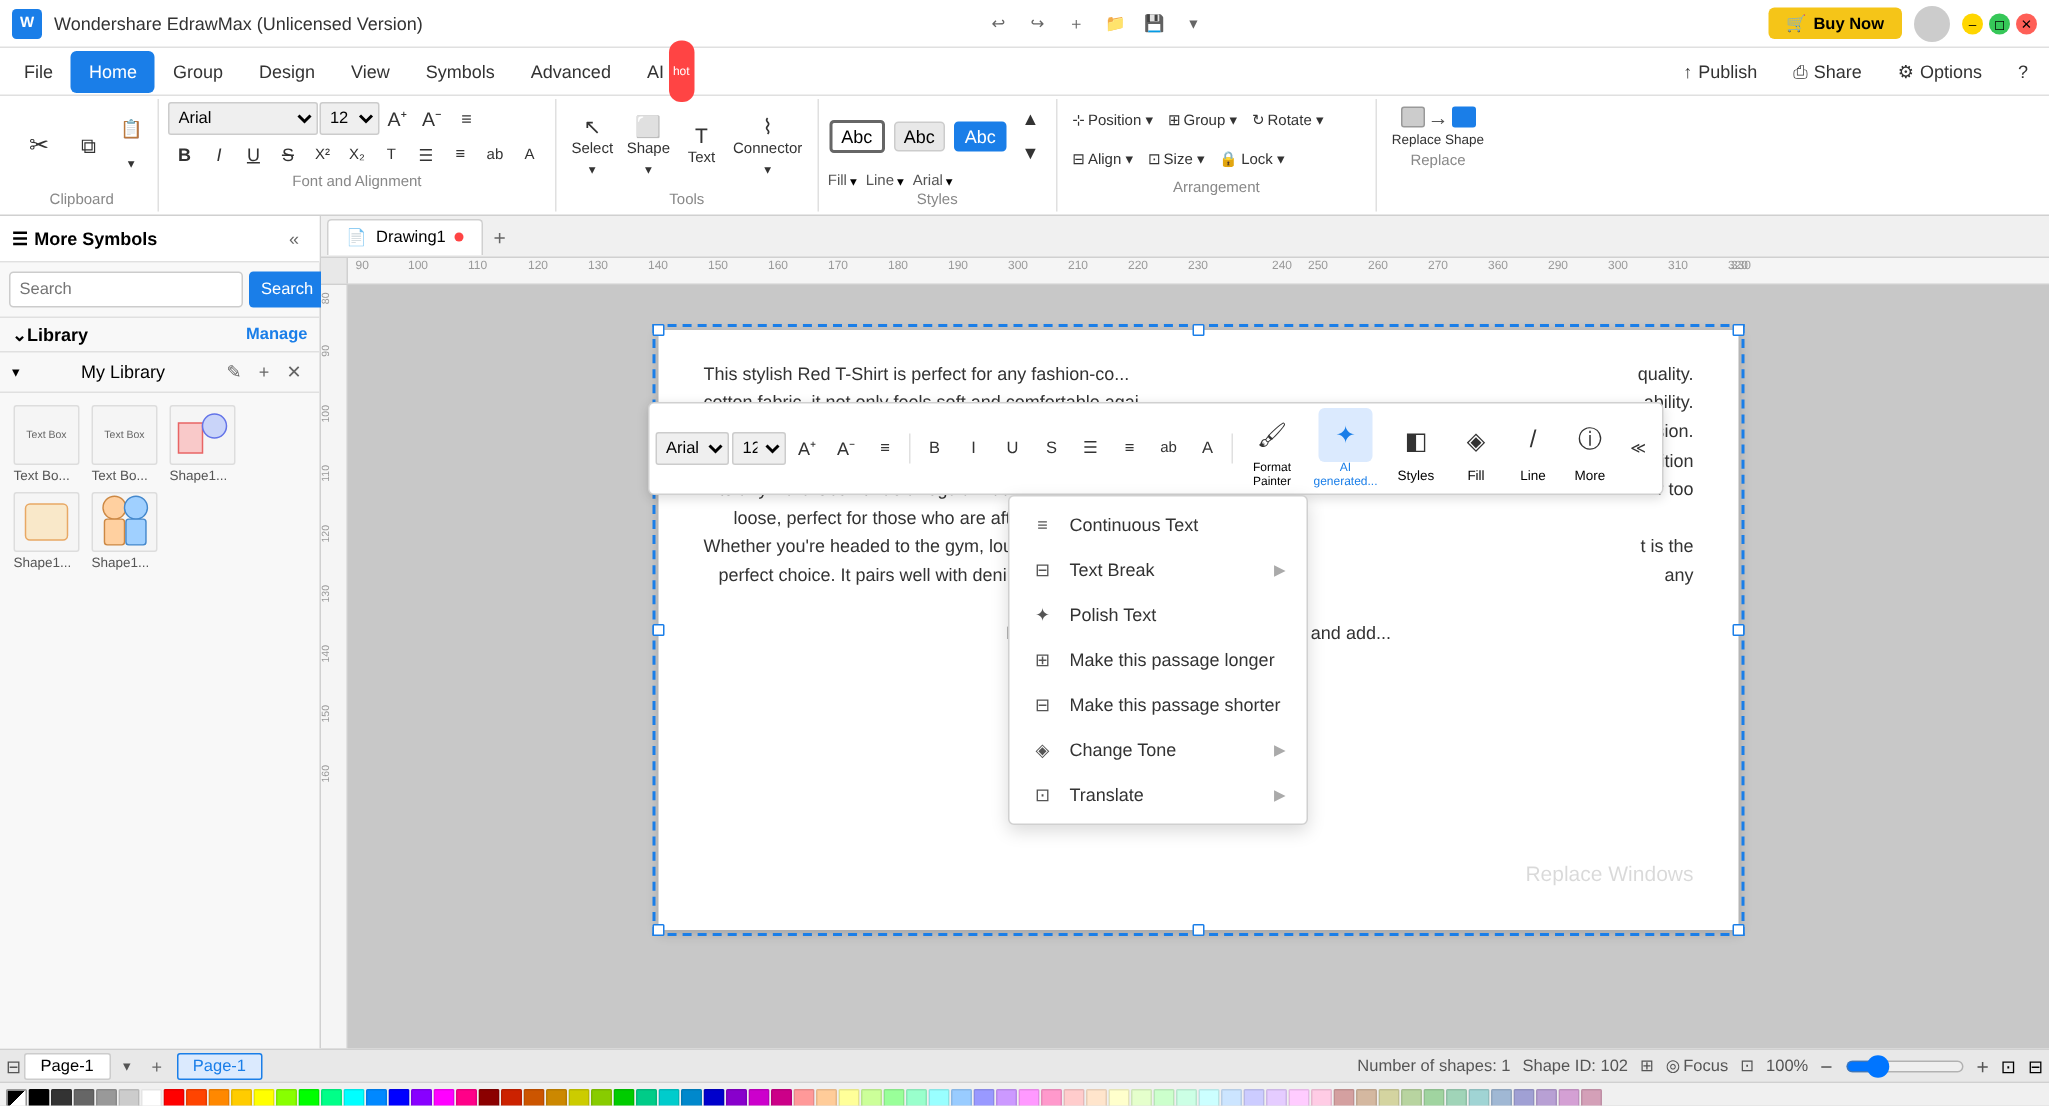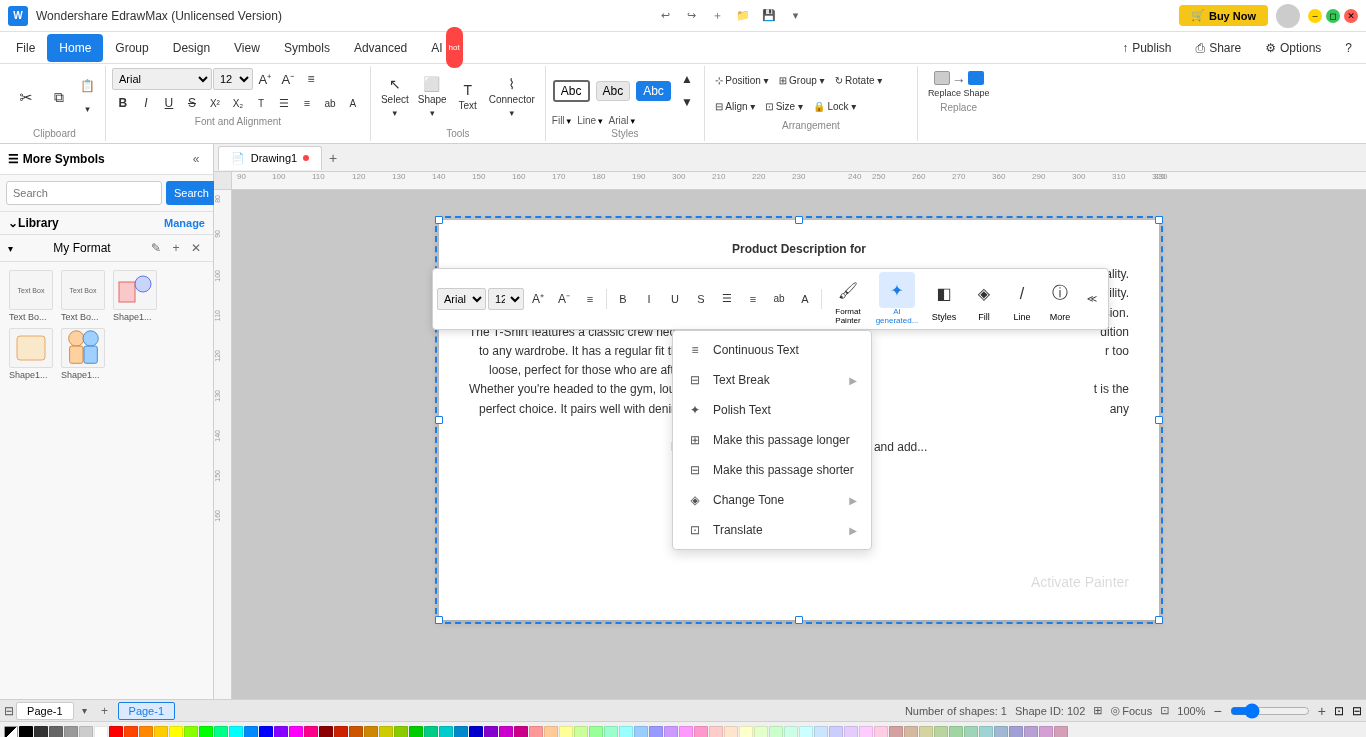--- a/index.html
+++ b/index.html
@@ -581,21 +581,21 @@
       <input class="sidebar-search-input" placeholder="Search" style="">
       <button class="sidebar-search-btn">Search</button>
     </div>
     <div class="library-header">
       <span>⌄</span>
       <span>Library</span>
       <span style="margin-left:auto;font-size:11px;color:#1a7ee8;">Manage</span>
     </div>
     <div class="my-library">
       <span style="font-size:10px;">▾</span>
-      <span style="margin-left:4px;">My Format</span>
+      <span style="margin-left:4px;">My Library</span>
       <div class="library-actions">
         <button class="lib-btn">✎</button>
         <button class="lib-btn">+</button>
         <button class="lib-btn">✕</button>
       </div>
     </div>
     <div class="thumbnail-grid">
 
       <div class="thumbnail">
         <div class="thumb-img">
@@ -714,33 +714,32 @@
               <div class="selection-handle" style="top:-4px;left:-4px;"></div>
               <div class="selection-handle" style="top:-4px;right:-4px;"></div>
               <div class="selection-handle" style="bottom:-4px;left:-4px;"></div>
               <div class="selection-handle" style="bottom:-4px;right:-4px;"></div>
               <div class="selection-handle" style="top:-4px;left:calc(50% - 4px);"></div>
               <div class="selection-handle" style="bottom:-4px;left:calc(50% - 4px);"></div>
               <div class="selection-handle" style="top:calc(50% - 4px);left:-4px;"></div>
               <div class="selection-handle" style="top:calc(50% - 4px);right:-4px;"></div>
 
               <div class="paper-content">
-                <p style="text-align:center;font-weight:bold;margin-bottom:6px;">Product Description for</p>
                 <p>This stylish Red T-Shirt is perfect for any fashion-co... <span style="float:right;">quality.</span></p>
                 <p>cotton fabric, it not only feels soft and comfortable agai... <span style="float:right;">ability.</span></p>
                 <p>The vibrant shade of red adds a pop of color to any ou... <span style="float:right;">sion.</span></p>
                 <p>The T-Shirt features a classic crew neck design and s... <span style="float:right;">dition</span></p>
                 <p style="padding-left:10px;">to any wardrobe. It has a regular fit that drapes nicely... <span style="float:right;">r too</span></p>
                 <p style="padding-left:20px;">loose, perfect for those who are after a...</p>
                 <p>Whether you're headed to the gym, lounging with friend... <span style="float:right;">t is the</span></p>
                 <p style="padding-left:10px;">perfect choice. It pairs well with denim jeans, shorts, ... <span style="float:right;">any</span></p>
                 <p style="text-align:center;">day of the wee...</p>
                 <p style="text-align:center;">Invest in this stylish Red T-Shirt today and add...</p>
               </div>
-              <div class="watermark">Activate Painter</div>
+              <div class="watermark">Replace Windows</div>
             </div>
           </div>
 
           <div class="floating-toolbar">
             <select class="ft-select">
               <option>Arial</option>
             </select>
             <select class="ft-select" style="width:36px;">
               <option>12</option>
             </select>

